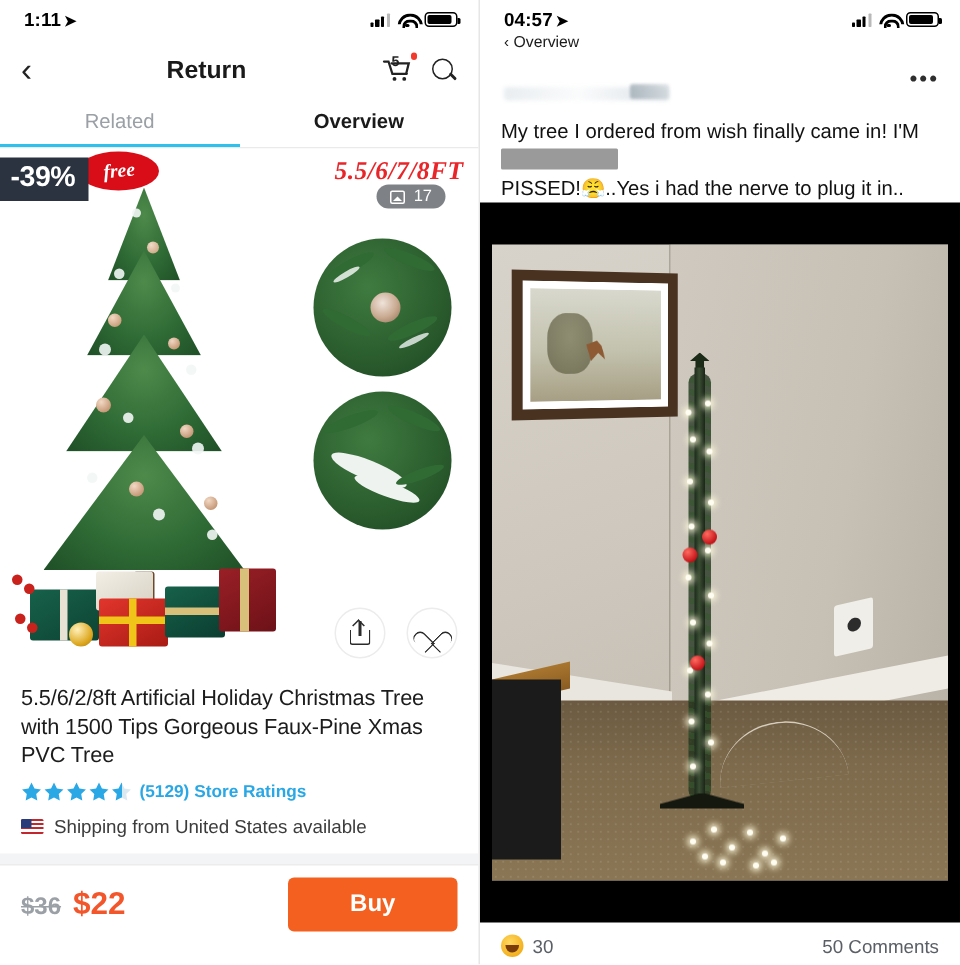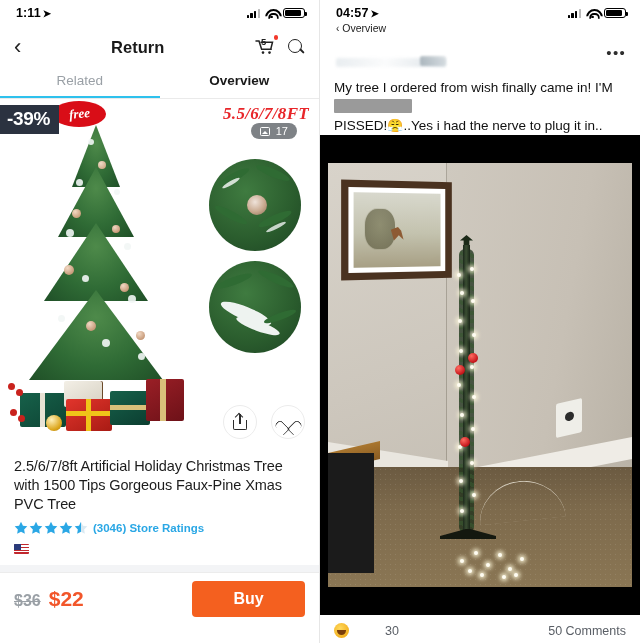--- a/index.html
+++ b/index.html
@@ -241,21 +241,21 @@
   .cabinet-top { position:absolute; left:0; bottom:116px; width:52px; height:18px;
     background: linear-gradient(180deg,#a9762f,#8a5c22); transform: skewY(-13deg); transform-origin:left bottom;}
 
   .react-row { display:flex; align-items:center; justify-content:space-between;
     padding: 8px 14px 6px 14px; }
   .react-left { display:flex; align-items:center; gap:6px; }
   .react-emoji { width:15px; height:15px; border-radius:50%;
     background: radial-gradient(circle at 40% 35%, #ffd95e, #f2ae1c 75%, #d98d0b); position:relative; }
   .react-emoji::after { content:""; position:absolute; left:3.2px; top:7px; width:8.5px; height:5px;
     background:#7a3d0a; border-radius: 0 0 5px 5px; }
-  .react-count { font-size:12.5px; color:#5a5f66;margin-left:30px; }
+  .react-count { font-size:12.5px; color:#5a5f66; }
   .comments { font-size:12.5px; color:#5a5f66; }
 </style>
 </head>
 <body>
 
 <div class="screens">
 
   <div class="panel panel-left">
 
     <div class="statusbar">
@@ -380,21 +380,21 @@
               <span class="arr"></span>
             </span>
         </div>
         <div class="act-btn">
           <span class="heart-ic"></span>
         </div>
       </div>
     </div>
 
     <div class="info">
-      <div class="prod-title">2.5/6/7/8ft Artificial Holiday Christmas Tree with 1500 Tips Gorgeous Faux-Pine Xmas PVC Tree</div>
+      <div class="prod-title">5.5/6/2/8ft Artificial Holiday Christmas Tree with 1500 Tips Gorgeous Faux-Pine Xmas PVC Tree</div>
       <div class="rating-row">
         <span class="stars">
           <span class="star">
               <svg width="14" height="14" viewBox="0 0 20 20">
                 <path d="M10 1l2.8 5.7 6.2.9-4.5 4.4 1 6.2L10 15.3 4.5 18.2l1-6.2L1 7.6l6.2-.9z" fill="#2aa7e5"></path>
               </svg>
             </span>
           <span class="star">
               <svg width="14" height="14" viewBox="0 0 20 20">
                 <path d="M10 1l2.8 5.7 6.2.9-4.5 4.4 1 6.2L10 15.3 4.5 18.2l1-6.2L1 7.6l6.2-.9z" fill="#2aa7e5"></path>
@@ -415,24 +415,25 @@
                 <defs>
                   <linearGradient id="hf">
                     <stop offset="50%" stop-color="#2aa7e5"></stop>
                     <stop offset="50%" stop-color="#d9e9f2"></stop>
                   </linearGradient>
                 </defs>
                 <path d="M10 1l2.8 5.7 6.2.9-4.5 4.4 1 6.2L10 15.3 4.5 18.2l1-6.2L1 7.6l6.2-.9z" fill="url(#hf)"></path>
               </svg>
             </span>
         </span>
-        <span class="rating-txt">(3046) Store Ratings</span>
+        <span class="rating-txt">(5129) Store Ratings</span>
       </div>
       <div class="ship-row">
         <span class="flag"></span>
+        <span class="ship-txt">Shipping from United States available</span>
       </div>
     </div>
     <div class="sep-band"></div>
 
     <div class="row-sep"></div>
 
     <div class="buybar">
       <div class="prices">
         <span class="old-price">$36</span>
         <span class="new-price">$22</span>

